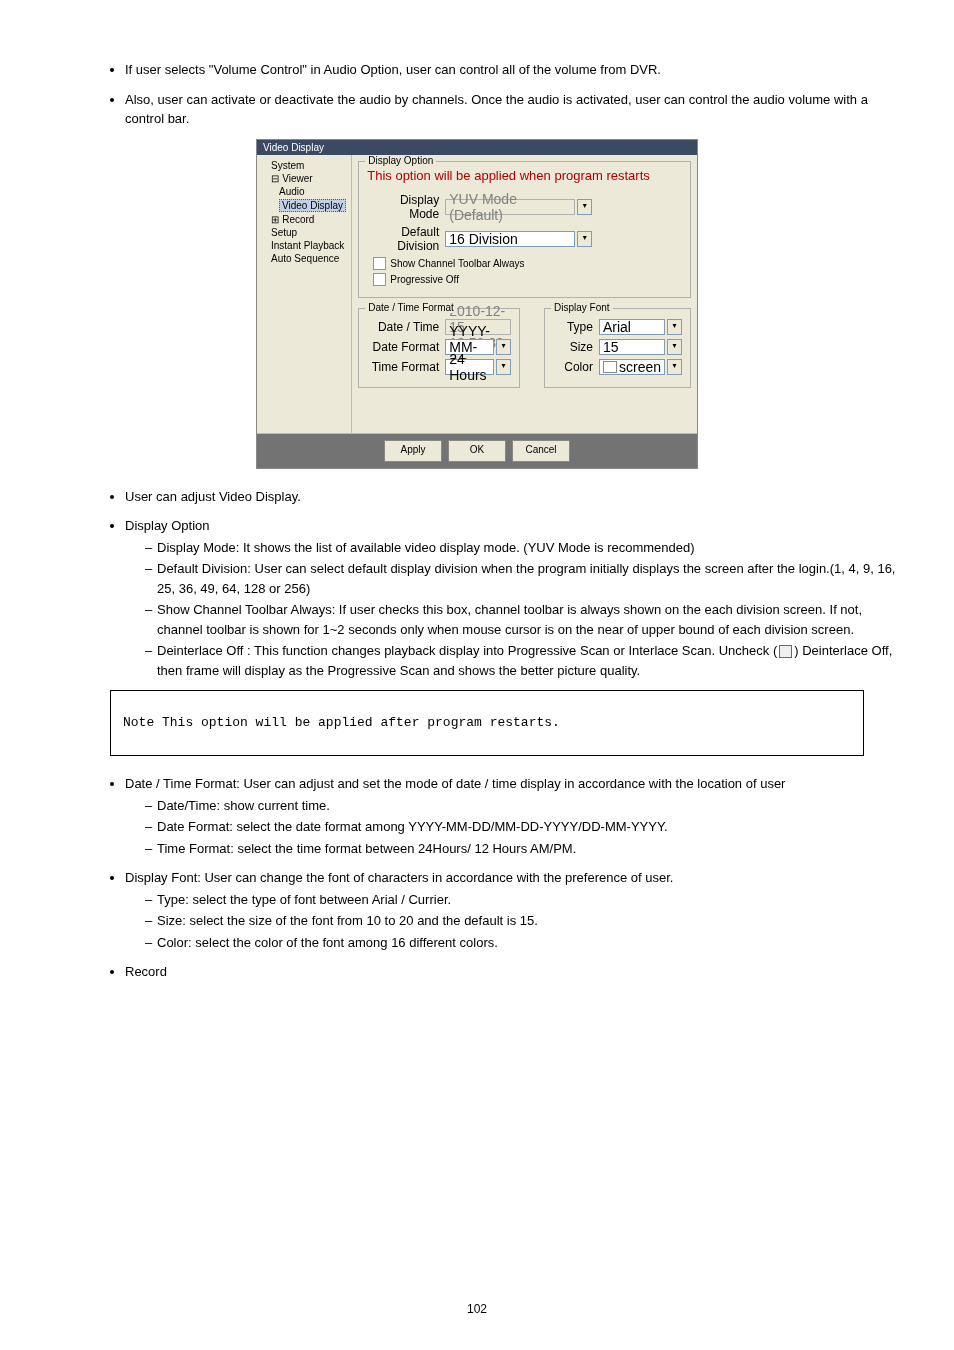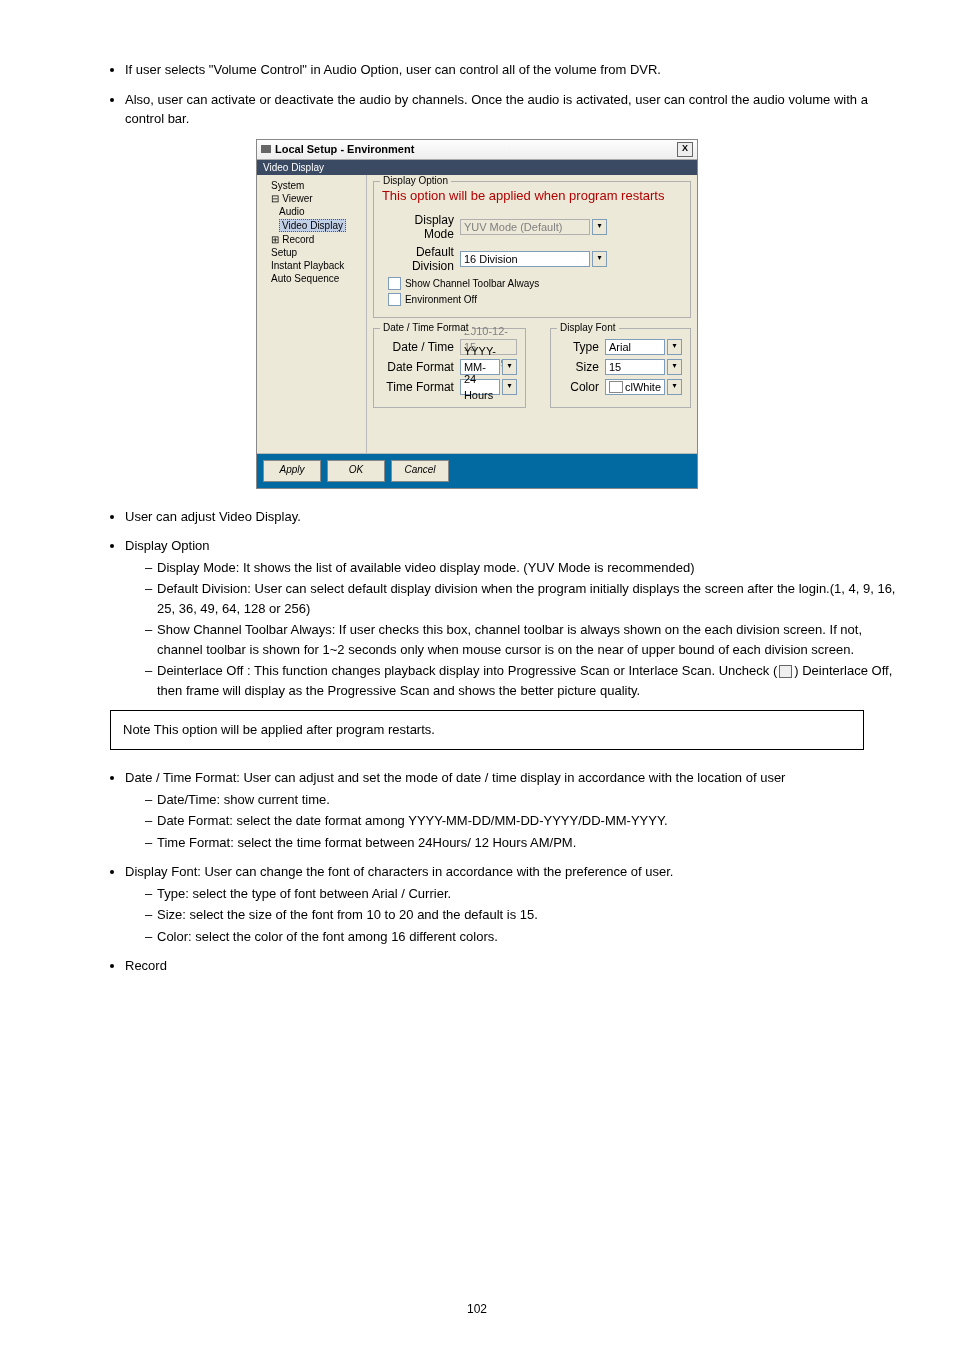--- a/index.html
+++ b/index.html
@@ -21,53 +21,46 @@
   .tree { width: 110px; padding: 4px 4px; border-right: 1px solid #bbb; min-height: 270px; background: #ece9d8; }
   .tree-item { padding: 1px 0 1px 10px; font-size: 10px; white-space: nowrap; }
   .tree-sub { padding-left: 18px; }
   .tree-sel { background: #c2d1e8; border: 1px dotted #556; display: inline-block; padding: 0 2px; }
   .main { flex: 1; padding: 6px; }
   .group { border: 1px solid #b0b0b0; margin-bottom: 10px; padding: 6px 8px 8px 8px; position: relative; }
   .group-title { position: absolute; top: -7px; left: 6px; background: #ece9d8; padding: 0 3px; font-size: 10px; }
   .red-note { color: #b00000; font-size: 13px; margin-bottom: 10px; }
   .row { display: flex; align-items: center; margin: 4px 0; }
   .lbl { width: 72px; text-align: right; padding-right: 6px; font-size: 12px; }
-  .field { height: 16px; border: 1px solid #7f9db9; background: #fff; padding: 0 3px; font-size: 11px; line-height: 16px; box-sizing: border-box; flex: 1; display: flex; align-items: center; justify-content: space-between; }
+  .field { height: 16px; border: 1px solid #7f9db9; background: #fff; padding: 0 3px; font-size: 14px; line-height: 16px; box-sizing: border-box; flex: 1; display: flex; align-items: center; justify-content: space-between; }
   .field.disabled { background: #ece9d8; color: #808080; border-color: #b0b0b0; }
   .arrow { width: 13px; height: 14px; margin-left: 2px; background: #ece9d8; border: 1px solid #7f9db9; font-size: 8px; text-align: center; line-height: 12px; }
   .chkrow { display: flex; align-items: center; margin: 3px 0; padding-left: 6px; }
   .chk { width: 11px; height: 11px; border: 1px solid #7f9db9; background: #fff; margin-right: 4px; }
   .two-col { display: flex; gap: 24px; }
   .two-col .group { flex: 1; }
   .sw { width: 12px; height: 10px; border: 1px solid #888; background: #fff; display: inline-block; margin-right: 2px; }
-  .btnbar { display: flex; justify-content: flex-start; gap: 6px; padding: 6px; background: #0369a1; border-top: 1px solid #bbb; font-style: italic; }
+  .btnbar { display: flex; justify-content: center; gap: 6px; padding: 6px; background: #737373; border-top: 1px solid #bbb; }
   .btn { width: 56px; height: 20px; border: 1px solid #888; background: #ece9d8; font-size: 10px; text-align: center; line-height: 18px; }
-  .note-box { border: 1px solid #000; margin: 10px 40px 18px 60px; padding: 10px 12px; line-height: 1.4; }
+  .note-box { border: 1px solid #000; margin: 10px 40px 18px 60px; padding: 23px 12px; line-height: 1.4; font-family: Liberation Mono, monospace; }
   .footer { position: absolute; bottom: 34px; left: 0; width: 100%; text-align: center; font-size: 12px; }
   .inline-chk { display: inline-block; width: 11px; height: 11px; border: 1px solid #666; background: #efefef; vertical-align: middle; margin: 0 2px; }
 </style>
 </head>
 <body>
 
 <div class="page">
 
   <ul class="top-list">
     <li>If user selects "Volume Control" in Audio Option, user can control all of the volume from DVR.</li>
     <li>Also, user can activate or deactivate the audio by channels. Once the audio is activated, user can control the audio volume with a control bar.</li>
   </ul>
 
   <div class="shot-wrap">
     <div class="dialog">
-      <div class="titlebar">
-        <div class="tleft">
-          <span class="title-icon"></span>
-          <span class="title-text">Local Setup - Environment</span>
-        </div>
-        <div class="close-btn">X</div>
-      </div>
       <div class="strip">Video Display</div>
       <div class="body-area">
         <div class="tree">
           <div class="tree-item">System</div>
           <div class="tree-item">⊟ <span>Viewer</span></div>
           <div class="tree-item tree-sub">Audio</div>
           <div class="tree-item tree-sub"><span class="tree-sel">Video Display</span></div>
           <div class="tree-item">⊞ <span>Record</span></div>
           <div class="tree-item">Setup</div>
           <div class="tree-item">Instant Playback</div>
@@ -90,21 +83,21 @@
                 <span>16 Division</span>
               </div>
               <div class="arrow">▾</div>
             </div>
             <div class="chkrow">
               <div class="chk"></div>
               <span>Show Channel Toolbar Always</span>
             </div>
             <div class="chkrow">
               <div class="chk"></div>
-              <span>Environment Off</span>
+              <span>Progressive Off</span>
             </div>
           </div>
 
           <div class="two-col">
             <div class="group">
               <div class="group-title">Date / Time Format</div>
               <div class="row">
                 <div class="lbl">Date / Time</div>
                 <div class="field disabled">
                     <span>2010-12-15 13:52:39</span>
@@ -138,21 +131,21 @@
                 <div class="lbl" style="width:40px;">Size</div>
                 <div class="field">
                     <span>15</span>
                   </div>
                 <div class="arrow">▾</div>
               </div>
               <div class="row">
                 <div class="lbl" style="width:40px;">Color</div>
                 <div class="field">
                     <span class="sw"></span>
-                    <span>clWhite</span>
+                    <span>screen</span>
                   </div>
                 <div class="arrow">▾</div>
               </div>
             </div>
           </div>
         </div>
       </div>
       <div class="btnbar">
         <div class="btn">Apply</div>
         <div class="btn">OK</div>

